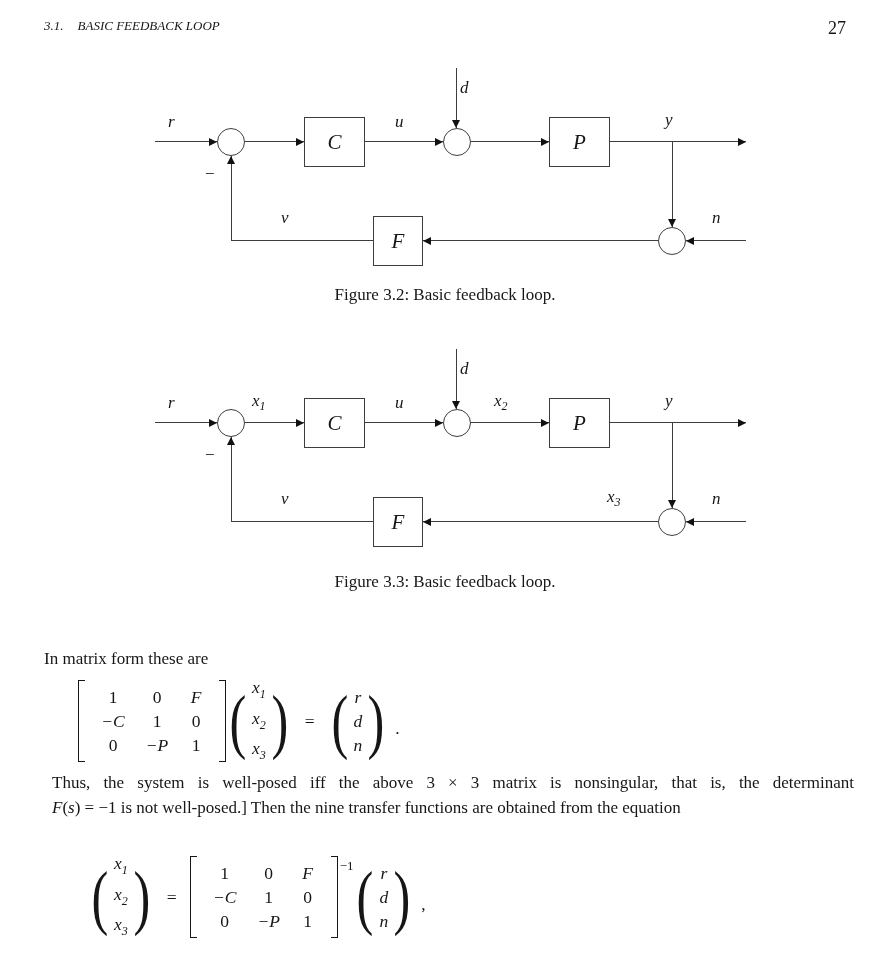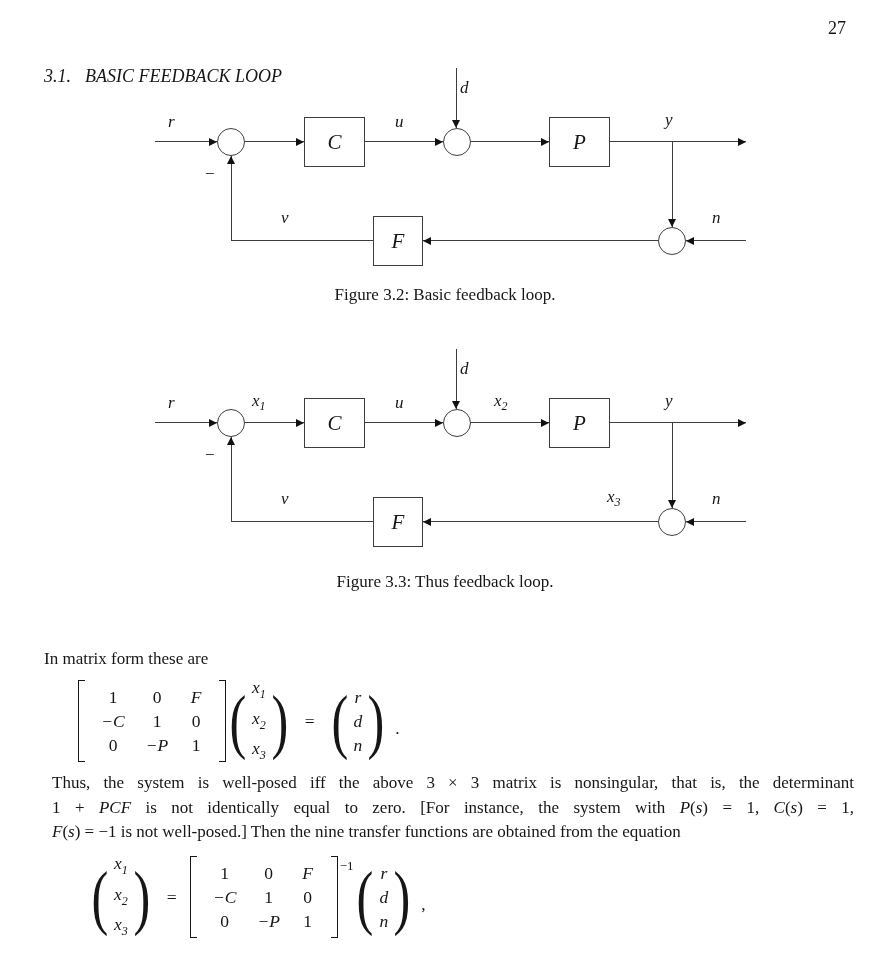--- a/index.html
+++ b/index.html
@@ -2,21 +2,21 @@
 <html><head>
 <meta charset="utf-8">
 <style>
   * { margin:0; padding:0; box-sizing:border-box; }
   html,body { background:#ffffff; }
   .page {
     position:relative; width:890px; height:956px; background:#ffffff;
     font-family:"Liberation Serif", serif; color:#161616; overflow:hidden;
   }
   
-  .hdr-left { position:absolute; left:44px; top:18px; font-style:italic; font-size:18px;margin-top:48px; }
+  .hdr-left { position:absolute; left:44px; top:18px; font-style:italic; font-size:13px; }
   .hdr-left .sec { margin-right:14px; }
   .hdr-num { position:absolute; right:44px; top:18px; font-size:18px; }
 
   
   .hline { position:absolute; height:1.2px; background:#3d3d3d; }
   .vline { position:absolute; width:1.2px; background:#3d3d3d; }
   .blk {
     position:absolute; border:1.3px solid #3d3d3d; background:#fff;
     display:flex; align-items:center; justify-content:center;
     font-style:italic; font-size:21px; color:#161616;
@@ -150,21 +150,21 @@
     <div class="lbl" style="left:252px;top:391px;"><i>x</i><sub>1</sub></div>
     <div class="lbl" style="left:395px;top:393px;">u</div>
     <div class="lbl" style="left:494px;top:391px;"><i>x</i><sub>2</sub></div>
     <div class="lbl" style="left:460px;top:359px;">d</div>
     <div class="lbl" style="left:665px;top:391px;">y</div>
     <div class="lbl" style="left:712px;top:489px;">n</div>
     <div class="lbl" style="left:281px;top:489px;">v</div>
     <div class="lbl" style="left:607px;top:487px;"><i>x</i><sub>3</sub></div>
     <div class="lbl" style="left:205px;top:445px;font-style:normal;">−</div>
 
-    <div class="caption" style="top:572px;">Figure 3.3: Thus feedback loop.</div>
+    <div class="caption" style="top:572px;">Figure 3.3: Basic feedback loop.</div>
   </div>
 
   <div class="bodytext" style="top:649px;">In matrix form these are</div>
 
   <div class="eq" style="left:78px;top:679px;height:84px;">
     <div class="mat">
       <div class="brk lft"></div>
       <div class="grid3">
         <span>1</span>
           <span>0</span>
@@ -191,21 +191,20 @@
       <span>r</span>
       <span>d</span>
       <span>n</span>
     </div>
     <span class="par">)</span>
     <span class="punct">.</span>
   </div>
 
   <div class="para" style="top:771px;margin-left:8px;">
     <div class="pline"><span>Thus, the system is well-posed iff the above 3 × 3 matrix is nonsingular, that is, the determinant</span></div>
-    <div class="pline"><span>1 + </span><i>PCF</i><span> is not identically equal to zero.  [For instance, the system with </span><i>P</i><span>(</span><i>s</i><span>) = 1, </span><i>C</i><span>(</span><i>s</i><span>) = 1,</span></div>
     <div class="pline last"><i>F</i><span>(</span><i>s</i><span>) = −1 is not well-posed.]  Then the nine transfer functions are obtained from the equation</span></div>
   </div>
 
   <div class="eq" style="left:88px;top:855px;height:84px;">
     <span class="par">(</span>
     <div class="vec">
       <span><i>x</i><sub>1</sub></span>
       <span><i>x</i><sub>2</sub></span>
       <span><i>x</i><sub>3</sub></span>
     </div>

